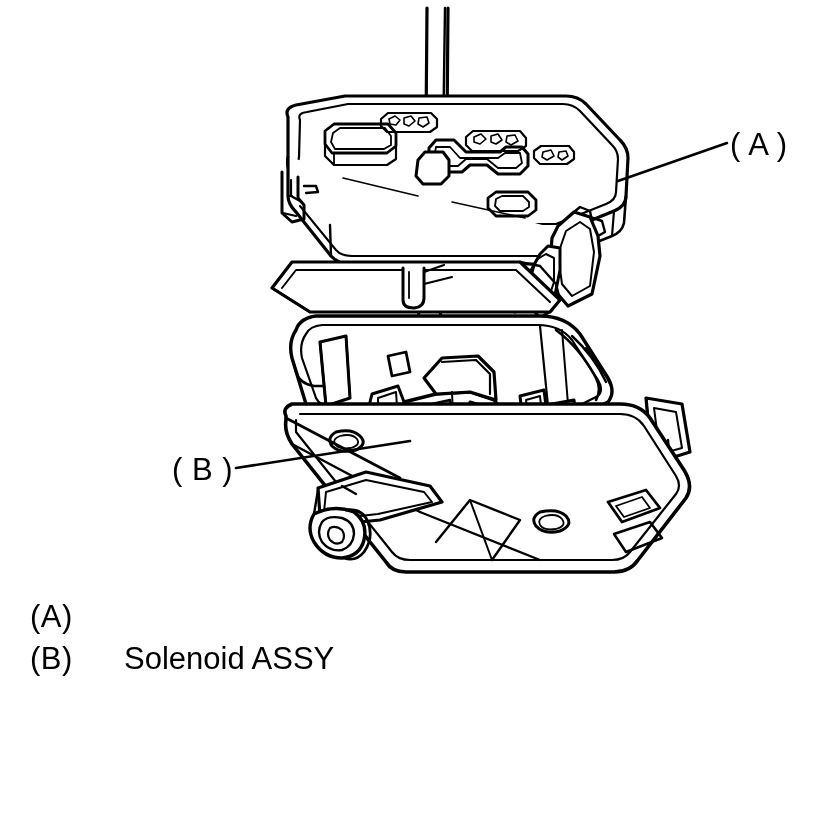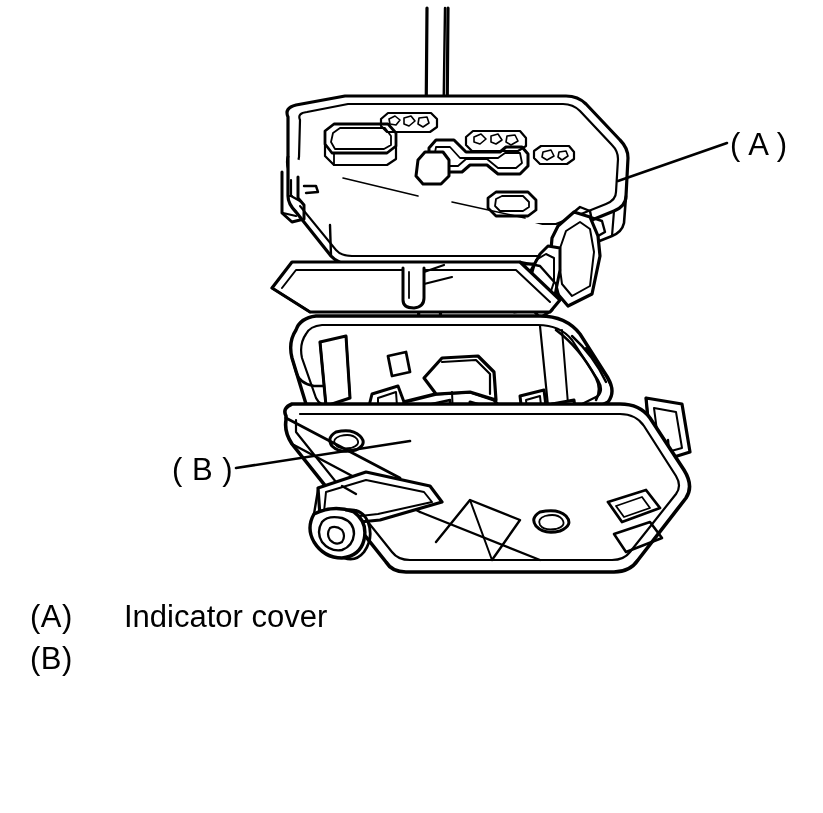--- a/index.html
+++ b/index.html
@@ -291,21 +291,21 @@
       </g>
 
       <text class="callout-text" x="730" y="155">( A )</text>
       <text class="callout-text" x="172" y="480">( B )</text>
     </svg>
   </div>
 
   <div class="legend">
     <div class="legend-row">
       <span class="legend-key">(A)</span>
-      <span class="legend-label">Indicator cover</span>
     </div>
     <div class="legend-row">
       <span class="legend-key">(B)</span>
+      <span class="legend-label">Solenoid ASSY</span>
     </div>
   </div>
 
 
 </div>
 
 </body></html>

